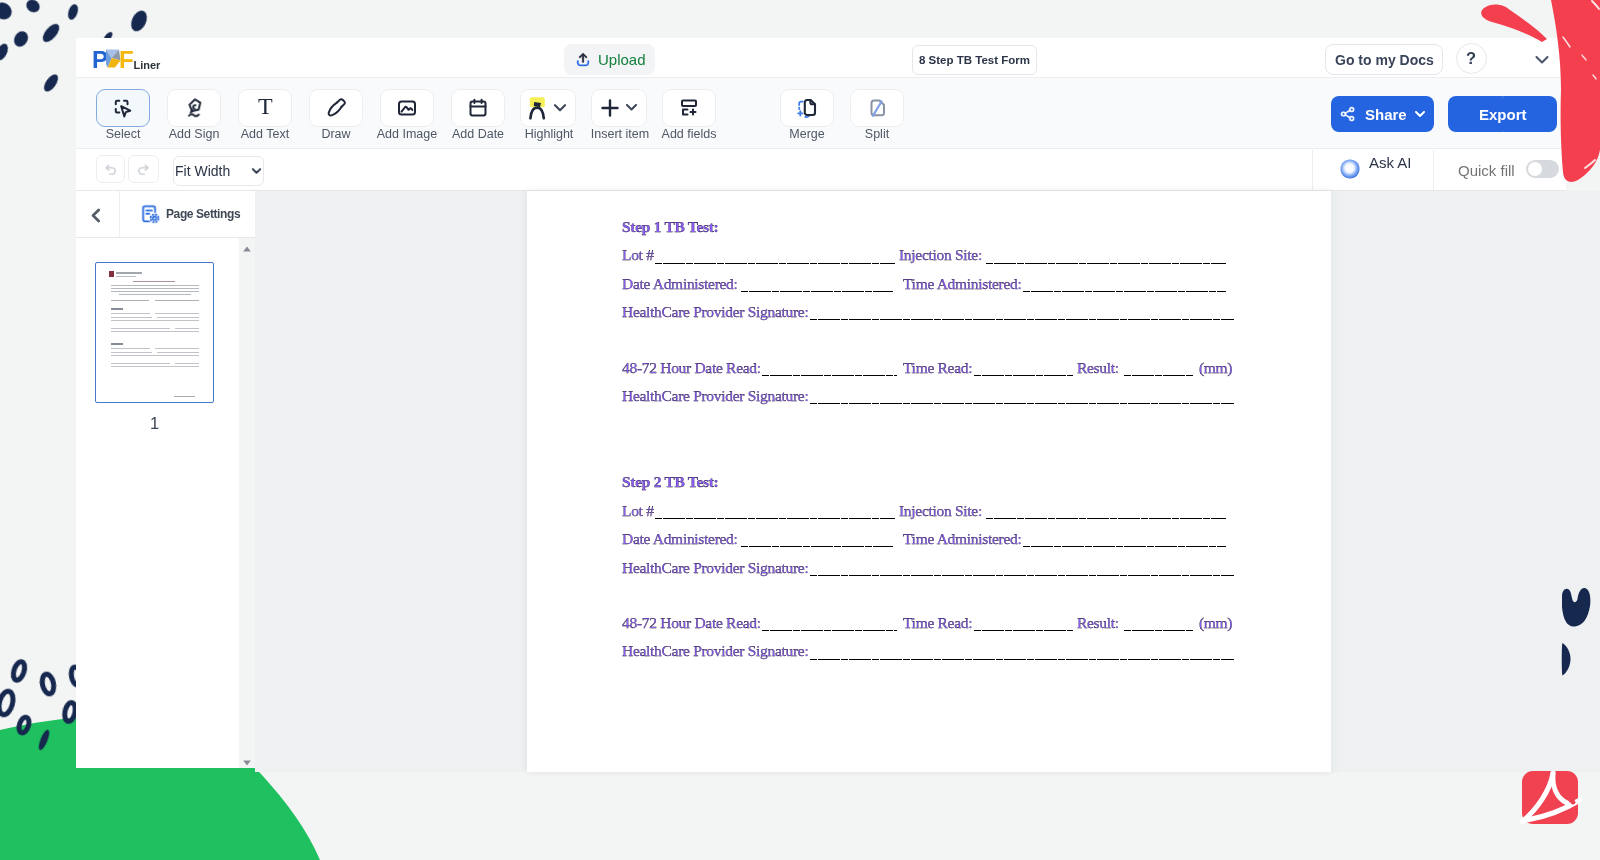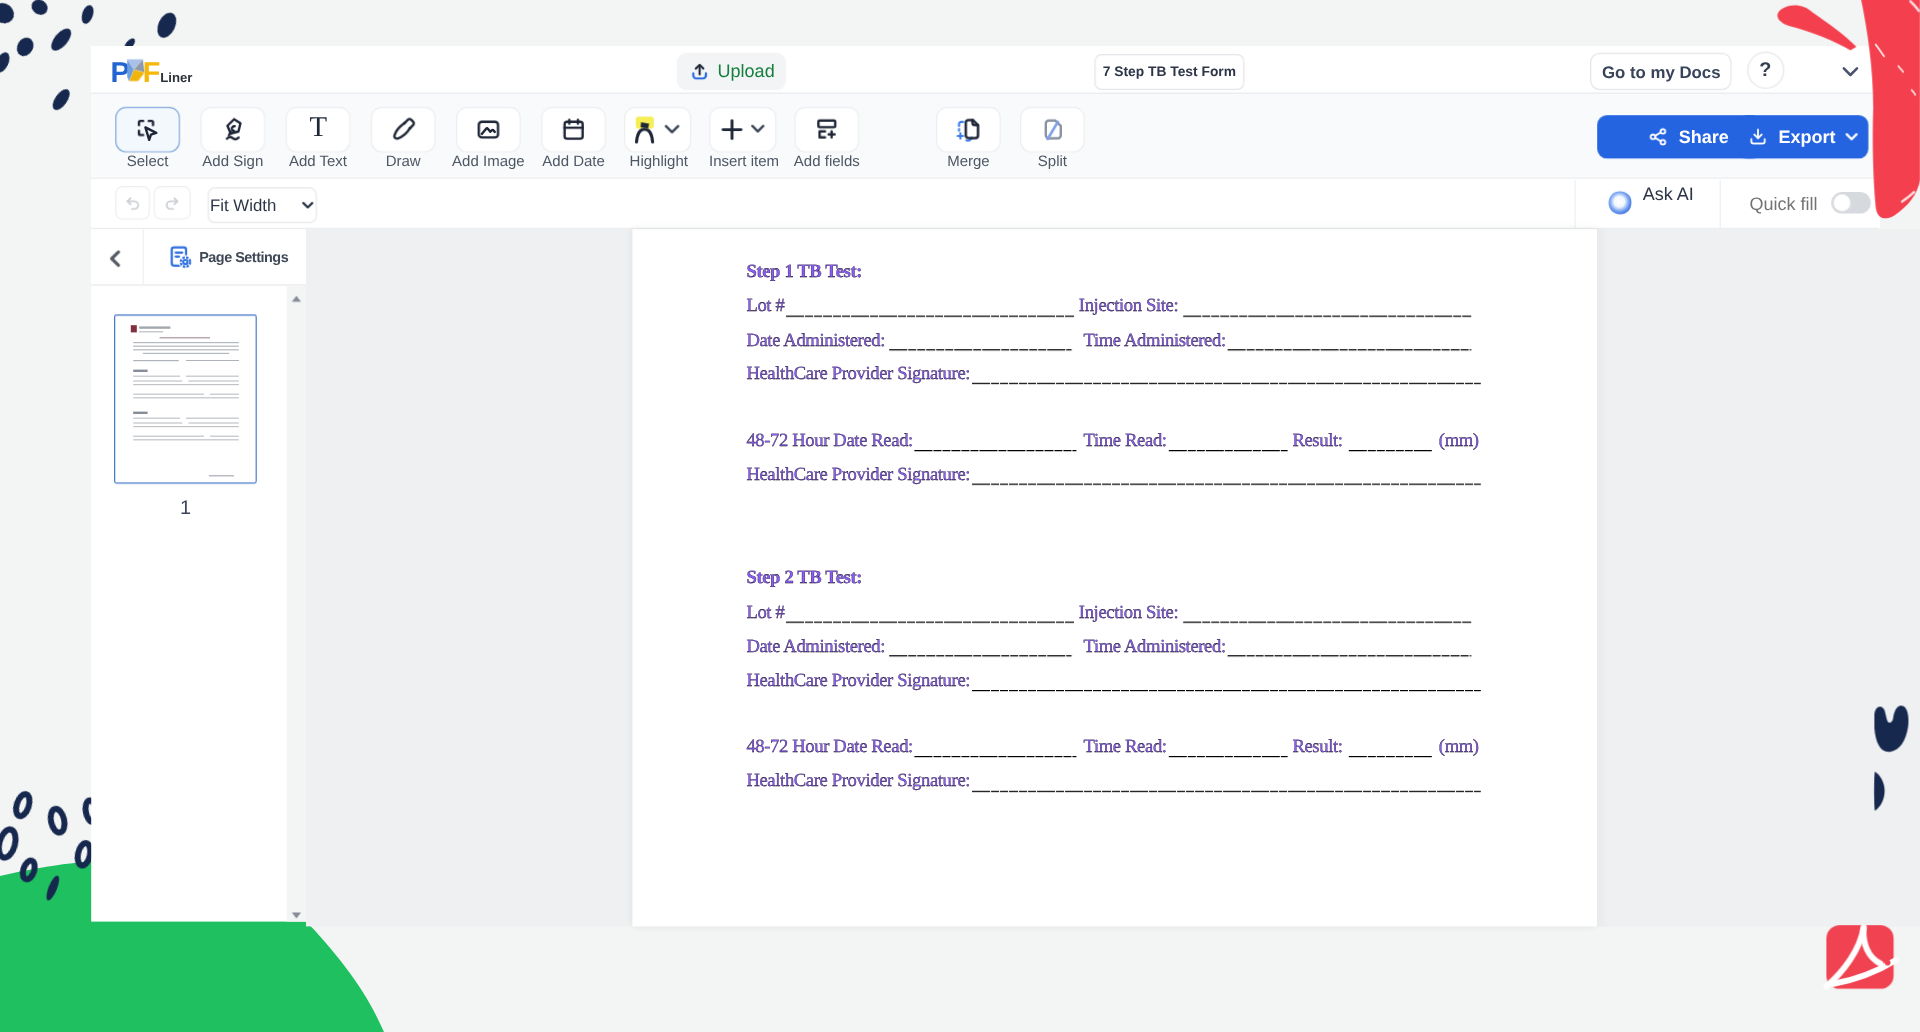--- a/index.html
+++ b/index.html
@@ -80,21 +80,21 @@
       <g stroke="#20293a" stroke-width="2.4">
           <path d="M12,14.5 V5"></path>
           <path d="M7.8,8.2 L12,4 16.2,8.2"></path>
         </g>
       <path d="M5,13.5 v2.2 a3.4,3.4 0 0 0 3.4,3.4 h7.2 a3.4,3.4 0 0 0 3.4,-3.4 v-2.2" stroke="#2a6ae5" stroke-width="2.4"></path>
     </svg>
     <span style="font-size:15px;font-weight:normal;color:#15803d;">Upload</span>
   </div>
 
   <div class="hbox" style="left:836px;top:7px;width:125px;height:30px;border-radius:6px;">
-    <span style="font-size:11.5px;font-weight:bold;color:#2b3547;white-space:nowrap;">7 Step TB Test Form</span>
+    <span style="font-size:11.5px;font-weight:bold;color:#2b3547;white-space:nowrap;">8 Step TB Test Form</span>
   </div>
 
   <div class="hbox" style="left:1249px;top:6px;width:118px;height:31px;">
     <span style="font-size:14px;font-weight:bold;color:#39445a;">Go to my Docs</span>
   </div>
 
   <div class="hbox" style="left:1380px;top:5px;width:31px;height:31px;border-radius:50%;">
     <span style="font-size:16.5px;font-weight:bold;color:#333e52;">?</span>
   </div>
 
@@ -193,34 +193,34 @@
   <div class="tlabel" style="left:694px;width:74px;">Merge</div>
 
   <div class="tbtn" style="left:774px;">
     <svg width="24" height="24" viewBox="0 0 24 24" fill="none" stroke-linecap="round" stroke-linejoin="round">
       <path d="M9,4.5 H14.5 L19,9 V16.8 A2.5,2.5 0 0 1 16.5,19.3 H9 A2.5,2.5 0 0 1 6.5,16.8 V7 A2.5,2.5 0 0 1 9,4.5 Z" stroke="#8a93a3" stroke-width="2"></path>
       <path d="M16.5,5.5 L8,19.8" stroke="#7f9fe8" stroke-width="2.2"></path>
     </svg>
   </div>
   <div class="tlabel" style="left:764px;width:74px;">Split</div>
 
-  <div class="blue-btn" style="left:1255px;width:103px;padding-left:34px;">
+  <div class="blue-btn" style="left:1255px;width:103px;">
     <svg width="18" height="18" viewBox="0 0 24 24" fill="none" stroke="#fff" stroke-width="2" stroke-linecap="round">
       <circle cx="6" cy="12" r="2.6"></circle>
         <circle cx="17" cy="6" r="2.6"></circle>
         <circle cx="17" cy="18" r="2.6"></circle>
       <path d="M8.4,10.8 L14.6,7.2 M8.4,13.2 L14.6,16.8"></path>
     </svg>
     <span>Share</span>
     <svg width="12" height="8" viewBox="0 0 12 8" fill="none" stroke="#fff" stroke-width="2" stroke-linecap="round" stroke-linejoin="round">
         <path d="M2,2 L6,6 10,2"></path>
       </svg>
   </div>
 
-  <div class="blue-btn" style="left:1372px;width:109px;">
+  <div class="blue-btn" style="left:1372px;width:109px;flex-direction:column;">
     <svg width="18" height="18" viewBox="0 0 24 24" fill="none" stroke="#fff" stroke-width="2" stroke-linecap="round" stroke-linejoin="round">
       <path d="M12,4 V13"></path>
         <path d="M8,9.5 L12,13.5 16,9.5"></path>
         <path d="M4.5,14.5 v2.5 a2.5,2.5 0 0 0 2.5,2.5 h10 a2.5,2.5 0 0 0 2.5,-2.5 v-2.5"></path>
     </svg>
     <span>Export</span>
     <svg width="12" height="8" viewBox="0 0 12 8" fill="none" stroke="#fff" stroke-width="2" stroke-linecap="round" stroke-linejoin="round">
         <path d="M2,2 L6,6 10,2"></path>
       </svg>
   </div>

